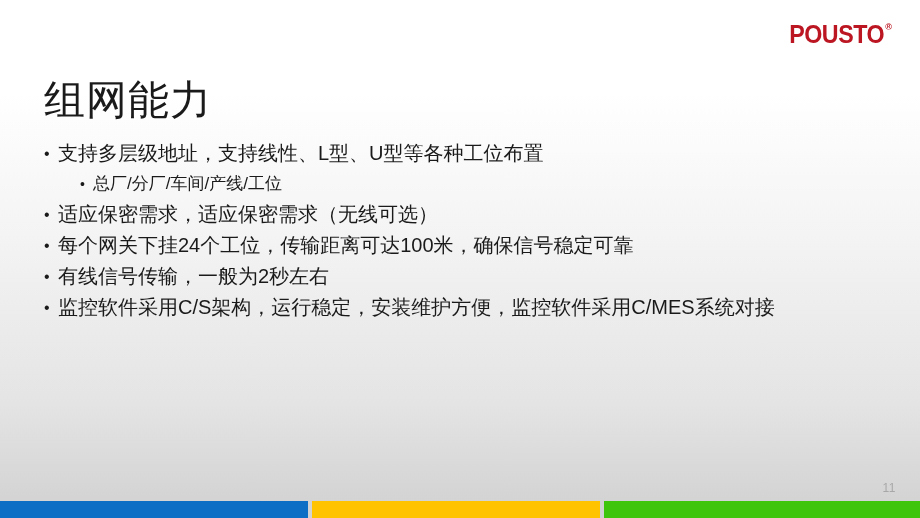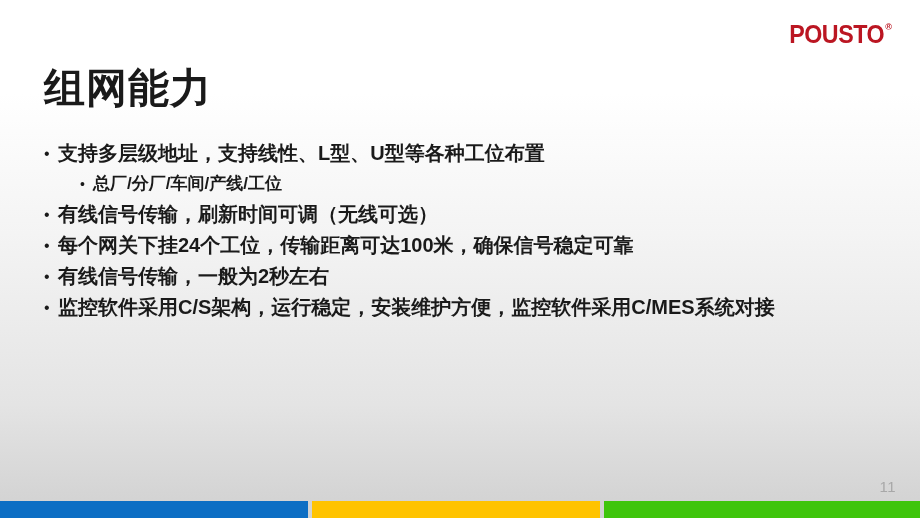--- a/index.html
+++ b/index.html
@@ -47,25 +47,25 @@
     color: #bb1622;
     margin-left: 1px;
     margin-top: 1px;
     font-weight: 700;
   }
 
   
   .title {
     position: absolute;
     left: 44px;
-    top: 38px;
+    top: 50px;
     font-size: 41px;
     line-height: 1.15;
     color: #1a1a1a;
-    font-weight: 700;
+    font-weight: 400;
     letter-spacing: 1px;
     white-space: nowrap;
   }
 
   
   .body-list {
     position: absolute;
     left: 40px;
     top: 138px;
     right: 40px;
@@ -102,21 +102,20 @@
   }
   .lvl2 .dot {
     font-size: 14px;
     line-height: 30px;
     width: 13px;
   }
 
   .btext {
     flex: 1 1 auto;
     white-space: nowrap;
-    font-weight: bold;
   }
 
   
   .footer-bar {
     position: absolute;
     left: 0;
     bottom: 0;
     width: 920px;
     height: 17px;
     display: flex;
@@ -139,21 +138,21 @@
   }
   .seg-green {
     flex: 1 1 auto;
     background: #3fc50c;
   }
 
   .page-number {
     position: absolute;
     right: 24px;
     bottom: 23px;
-    font-size: 15px;
+    font-size: 12px;
     color: #a8a8a8;
     letter-spacing: 0.5px;
   }
 </style>
 </head>
 <body>
 
 <div class="slide">
 
   <div class="logo">
@@ -170,21 +169,21 @@
       <span class="btext">支持多层级地址，支持线性、L型、U型等各种工位布置</span>
     </li>
 
     <li class="bullet-row lvl2">
       <span class="dot">•</span>
       <span class="btext">总厂/分厂/车间/产线/工位</span>
     </li>
 
     <li class="bullet-row lvl1">
       <span class="dot">•</span>
-      <span class="btext">有线信号传输，刷新时间可调（无线可选）</span>
+      <span class="btext">适应保密需求，适应保密需求（无线可选）</span>
     </li>
 
     <li class="bullet-row lvl1">
       <span class="dot">•</span>
       <span class="btext">每个网关下挂24个工位，传输距离可达100米，确保信号稳定可靠</span>
     </li>
 
     <li class="bullet-row lvl1">
       <span class="dot">•</span>
       <span class="btext">有线信号传输，一般为2秒左右</span>

